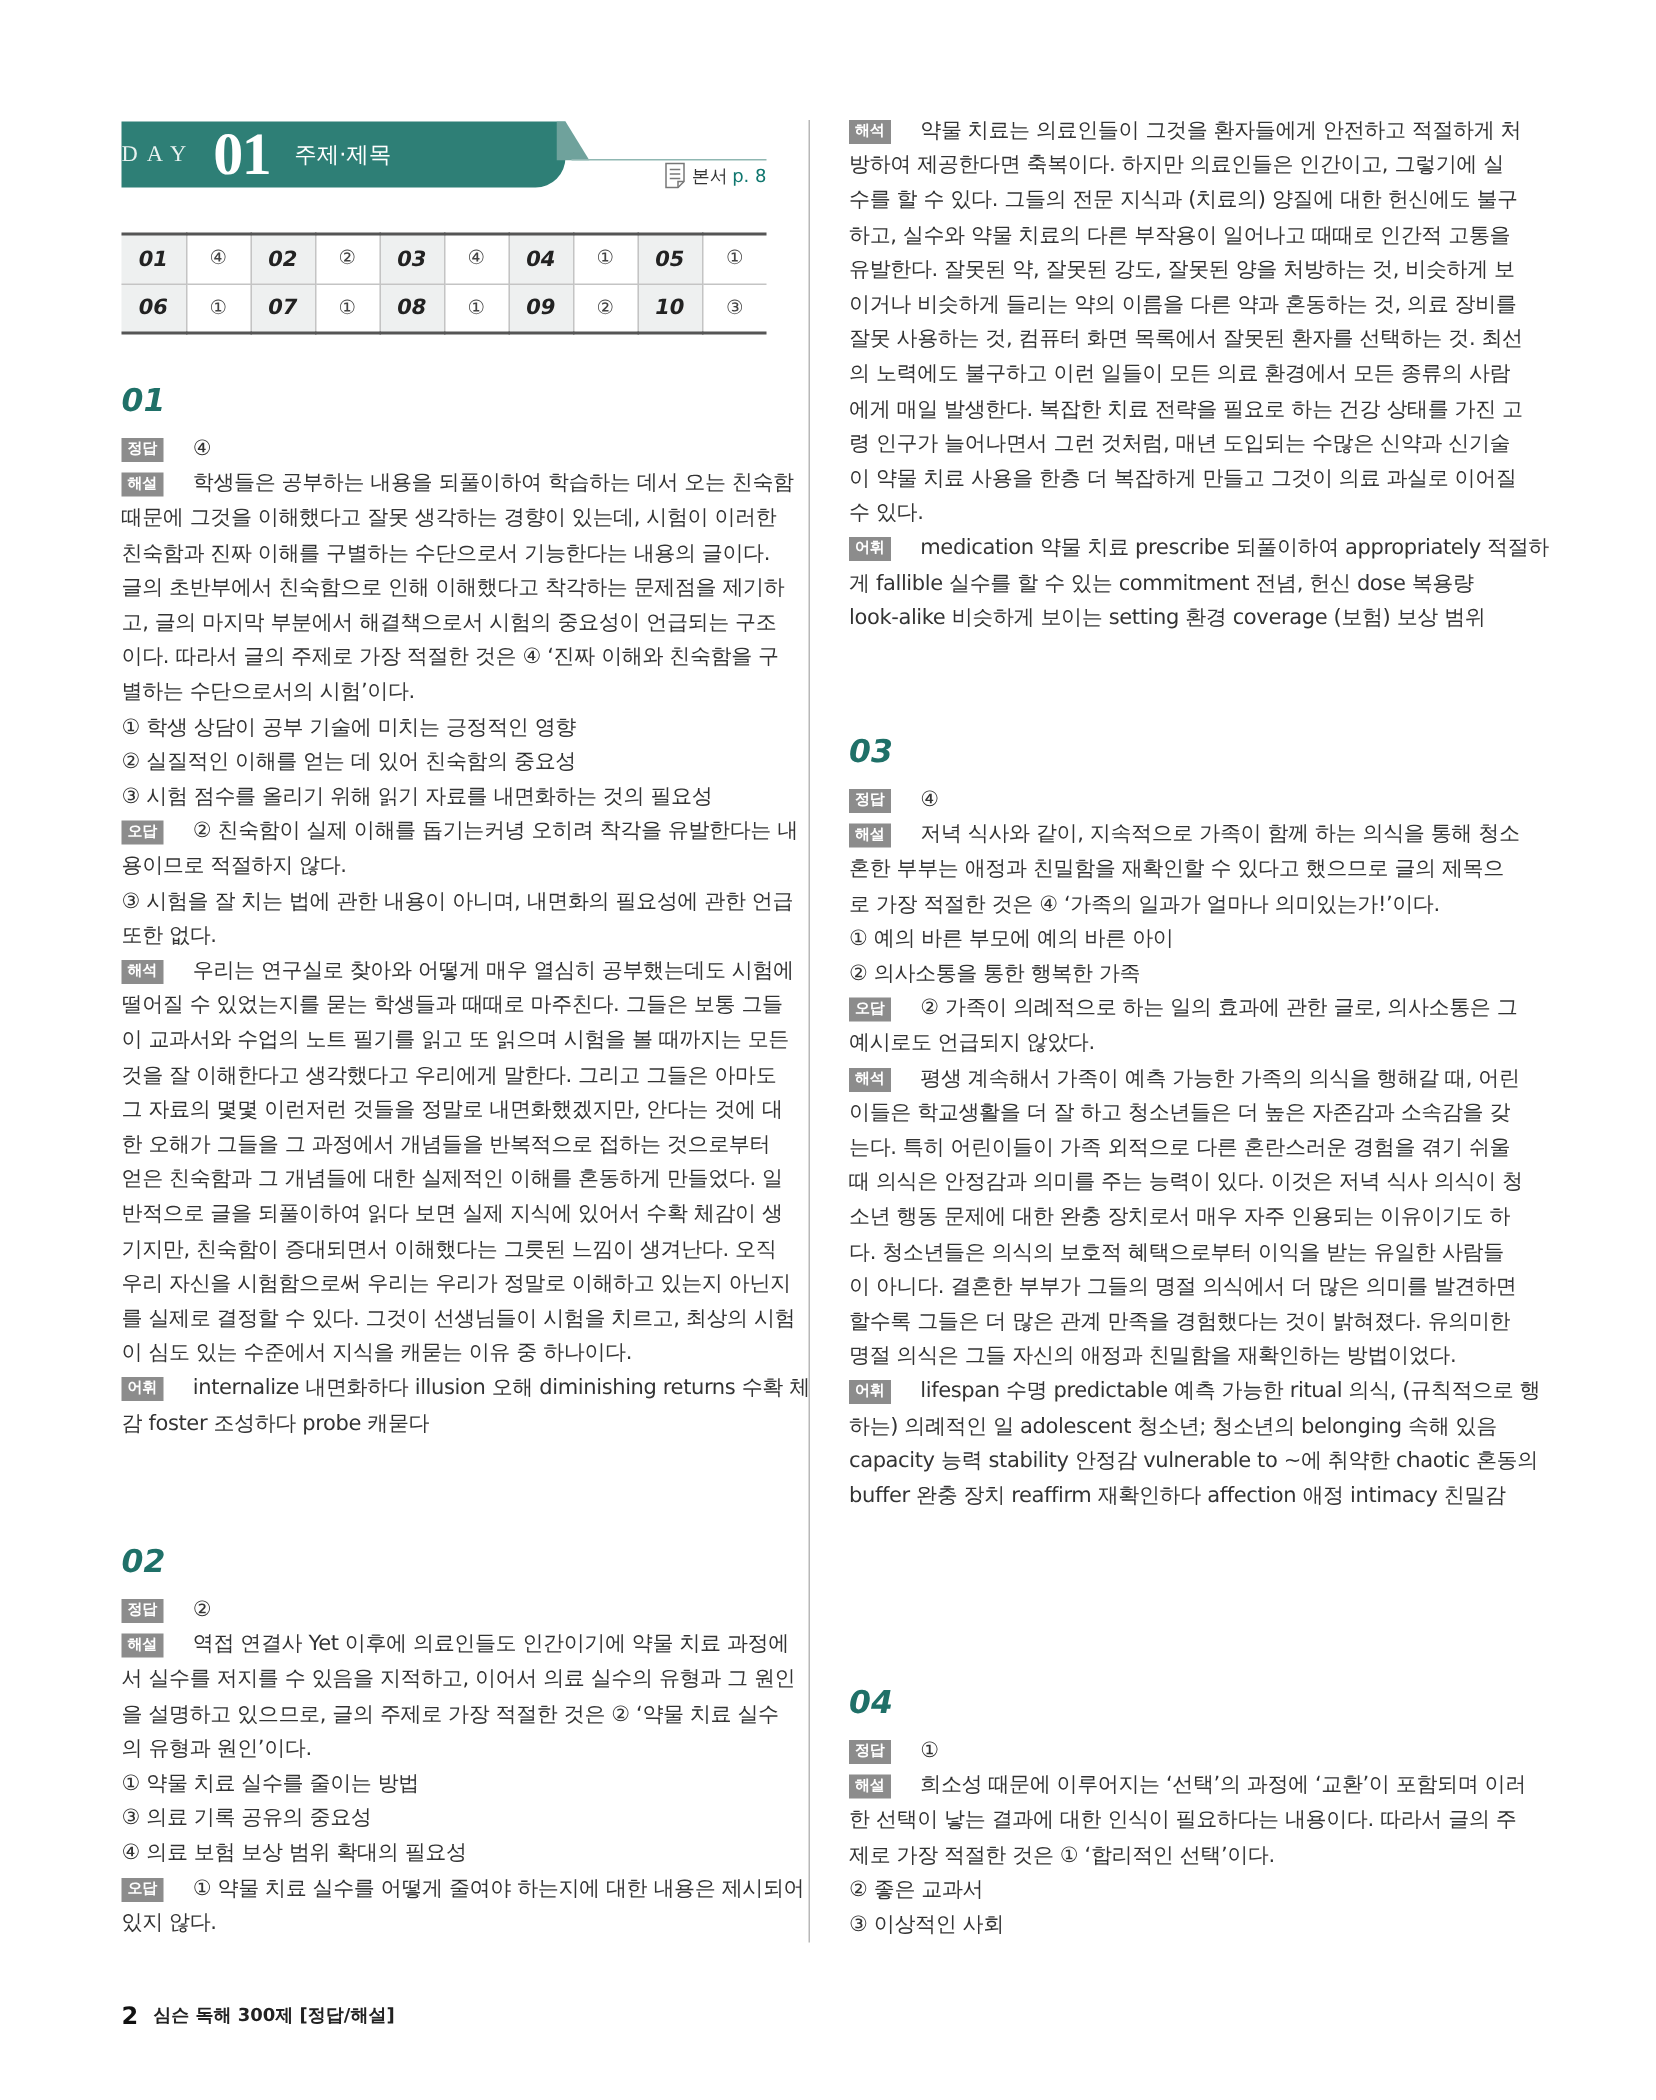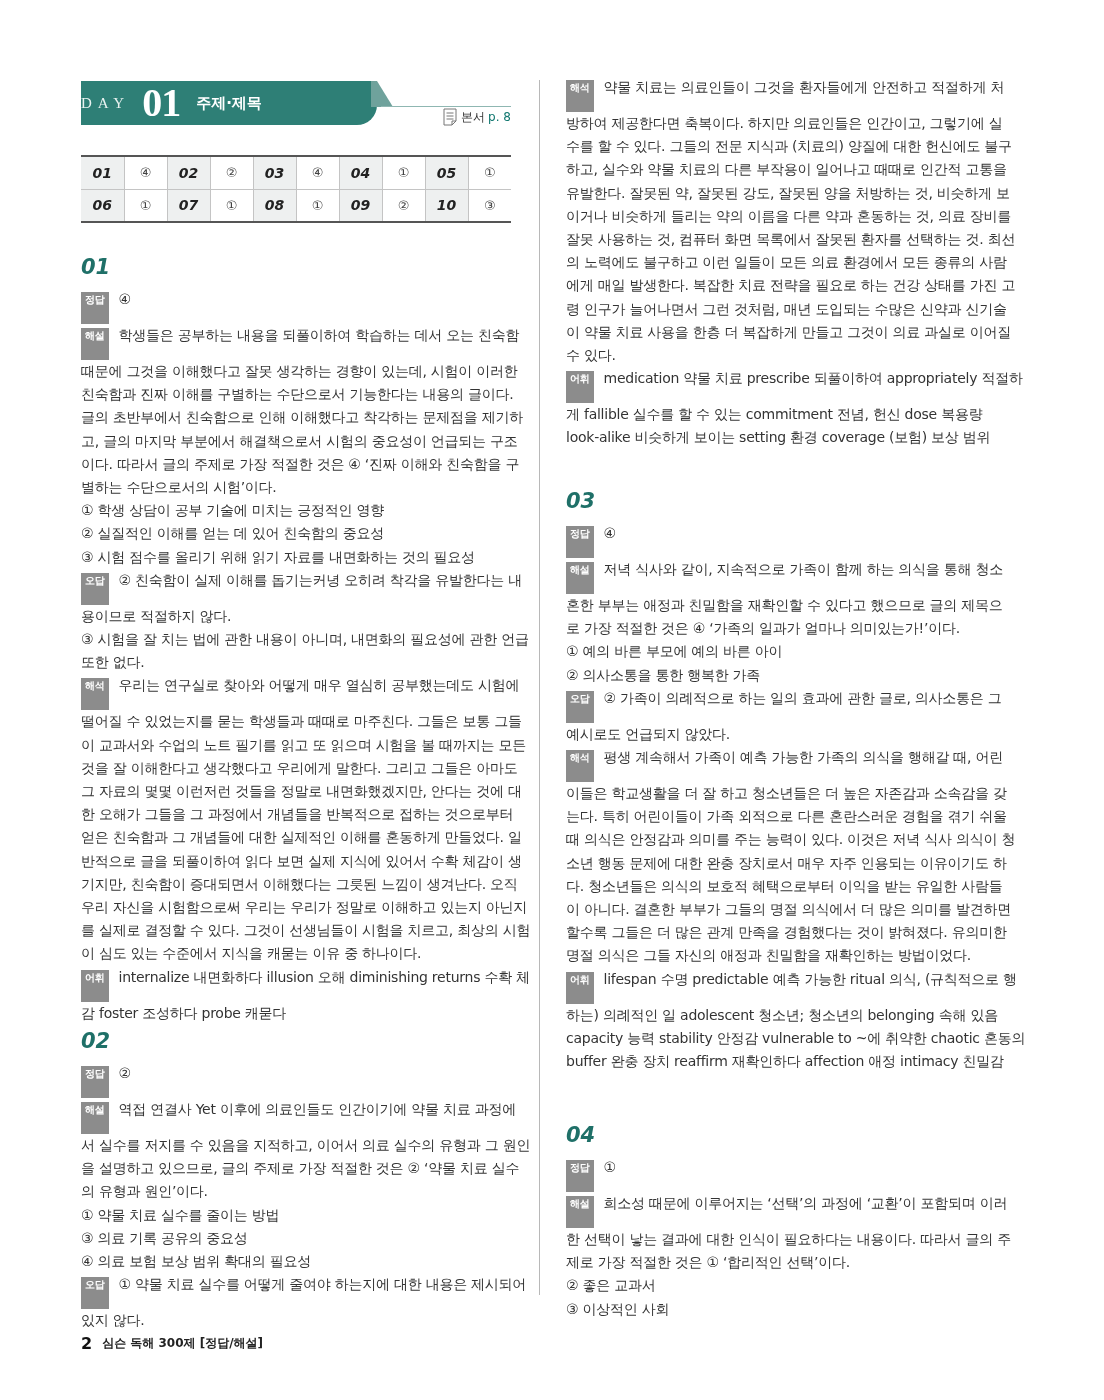--- a/index.html
+++ b/index.html
@@ -7,39 +7,39 @@
   body { position: relative; font-family: "DejaVu Sans", "Liberation Sans", sans-serif; color: #2a2a2a; overflow: hidden; }
 
   .divider { position: absolute; left: 539px; top: 80px; width: 1px; height: 1215px; background: #b8b8b8; }
 
   
   .banner-wrap { position: absolute; left: 81px; top: 81px; width: 430px; height: 50px; }
   .banner { position: absolute; left: 0; top: 0; width: 296px; height: 44px; background: #2e7f76; border-bottom-right-radius: 20px; display: flex; align-items: center; }
   .banner-line { position: absolute; left: 300px; top: 25px; width: 130px; height: 1px; background: #8fb7b2; }
   .day-label { font-family: "Liberation Serif", serif; color: #e8f2f0; font-size: 15px; letter-spacing: 6px; }
   .day-num { font-family: "Liberation Serif", serif; font-weight: bold; color: #ffffff; font-size: 40px; margin-left: 12px; line-height: 44px; letter-spacing: -1px; }
-  .day-topic { color: #ffffff; font-weight: bold; font-size: 15px; margin-left: 16px; }
+  .day-topic { color: #ffffff; font-weight: normal; font-size: 15px; margin-left: 16px; }
   .book-ref { position: absolute; right: 0; top: 27px; display: flex; align-items: center; font-size: 12px; color: #333; }
   .book-ref .pg { color: #0f766e; margin-left: 3px; }
   .doc-icon { margin-right: 4px; }
 
   
   .ans-table { position: absolute; left: 81px; top: 155px; width: 430px; border-collapse: collapse; border-top: 2px solid #555; border-bottom: 2px solid #555; }
   .ans-table td { height: 33px; text-align: center; font-size: 13px; border-right: 1px solid #c4c4c4; border-bottom: 1px solid #c4c4c4; }
   .ans-table tr:last-child td { border-bottom: none; }
   .ans-table td:last-child { border-right: none; }
   .ans-table td.q { background: #eef0f0; font-weight: bold; font-style: italic; font-size: 14px; color: #222; width: 43px; }
   .ans-table td.a { color: #444; width: 43px; }
   .ans-table td.q.thick { border-left: 1px solid #888; }
 
   
   .section { position: absolute; width: 430px; }
   .sec-num { font-size: 21px; font-weight: bold; font-style: italic; color: #1f7068; height: 34px; line-height: 34px; margin-bottom: 4px; }
   .line { font-size: 14px; line-height: 23.2px; color: #333; white-space: nowrap; letter-spacing: -0.25px; }
-  .tag { display: inline-block; background: #8c8c8c; color: #ffffff; font-size: 10px; font-weight: bold; padding: 0 4px; height: 32px; line-height: 15px; margin-right: 10px; vertical-align: 1px; }
+  .tag { display: inline-block; background: #8c8c8c; color: #ffffff; font-size: 10px; font-weight: bold; padding: 0 4px; height: 16px; line-height: 15px; margin-right: 20px; vertical-align: 1px; }
 
   .footer { position: absolute; left: 81px; top: 1334px; display: flex; align-items: center; }
   .footer .page-no { font-size: 16px; font-weight: bold; color: #111; margin-right: 10px; }
   .footer .book-title { font-size: 12px; color: #222; font-weight: bold; }
 </style>
 </head>
 <body>
 
 <div class="banner-wrap">
   <div class="banner">

